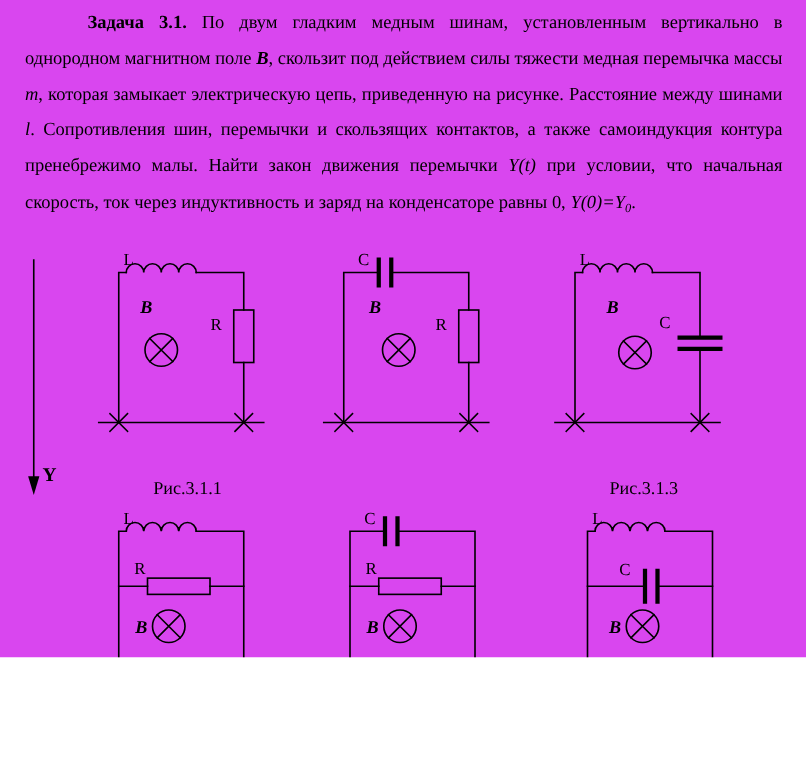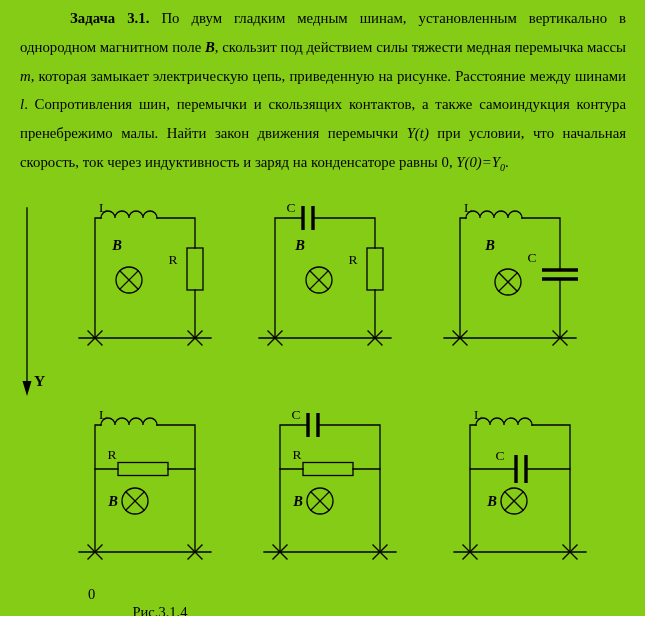--- a/index.html
+++ b/index.html
@@ -1,17 +1,17 @@
 <!DOCTYPE html>
 <html><head>
 <meta charset="utf-8">
 <style>
   html,body { margin:0; padding:0; background:#fff; }
   .page {
-    position:relative; width:645px; height:616px; background:#84cc16;
+    position:relative; width:645px; height:526px; background:#d946ef;
     font-family:"Liberation Serif", serif; color:#000; overflow:hidden;
   }
   .problem {
     position:absolute; left:20px; top:4px; width:606px; margin:0;
     font-size:14.8px; line-height:28.8px; text-align:justify; text-indent:50px;
   }
   .problem b.title { font-weight:bold; }
   .problem i { font-style:italic; }
   .problem sub { font-size:10px; }
 
@@ -66,20 +66,21 @@
       <path class="w" d="M14 138 H146"></path>
       <path class="w" d="M23 131 L37 145 M37 131 L23 145 M123 131 L137 145 M137 131 L123 145"></path>
       <text class="lbl" x="38" y="12" text-anchor="middle">L</text>
       <text class="blbl" x="52" y="50" text-anchor="middle">B</text>
       <text class="lbl" x="108" y="64" text-anchor="middle">R</text>
       <g>
         <circle class="w" cx="64" cy="80" r="13"></circle>
         <path class="w" d="M54.8 70.8 L73.2 89.2 M73.2 70.8 L54.8 89.2"></path>
       </g>
     </svg>
+    <div class="caption">Рис.3.1.1</div>
   </div>
 
   <div class="fig fig2 row1">
     <svg width="170" height="150" viewBox="0 0 170 150">
       <path class="w" d="M30 138 V18 H58"></path>
       <path class="cp" d="M58 6 V30 M68 6 V30"></path>
       <path class="w" d="M68 18 H130 V48"></path>
       <rect class="w" x="122" y="48" width="16" height="42"></rect>
       <path class="w" d="M130 90 V138"></path>
       <path class="w" d="M14 138 H146"></path>
@@ -104,20 +105,21 @@
       <path class="w" d="M14 138 H146"></path>
       <path class="w" d="M23 131 L37 145 M37 131 L23 145 M123 131 L137 145 M137 131 L123 145"></path>
       <text class="lbl" x="38" y="12" text-anchor="middle">L</text>
       <text class="blbl" x="60" y="50" text-anchor="middle">B</text>
       <text class="lbl" x="102" y="62" text-anchor="middle">C</text>
       <g>
         <circle class="w" cx="78" cy="82" r="13"></circle>
         <path class="w" d="M68.8 72.8 L87.2 91.2 M87.2 72.8 L68.8 91.2"></path>
       </g>
     </svg>
+    <div class="caption">Рис.3.1.3</div>
   </div>
 
   <div class="fig fig4 row2">
     <svg width="170" height="158" viewBox="0 0 170 158">
       <path class="w" d="M30 145 V18 H36"></path>
       <path class="w" d="M36 18 A7 7 0 0 1 50 18 A7 7 0 0 1 64 18 A7 7 0 0 1 78 18 A7 7 0 0 1 92 18"></path>
       <path class="w" d="M92 18 H130 V145"></path>
       <path class="w" d="M30 62 H53 M103 62 H130"></path>
       <rect class="w" x="53" y="55.5" width="50" height="13"></rect>
       <path class="w" d="M14 145 H146"></path>

